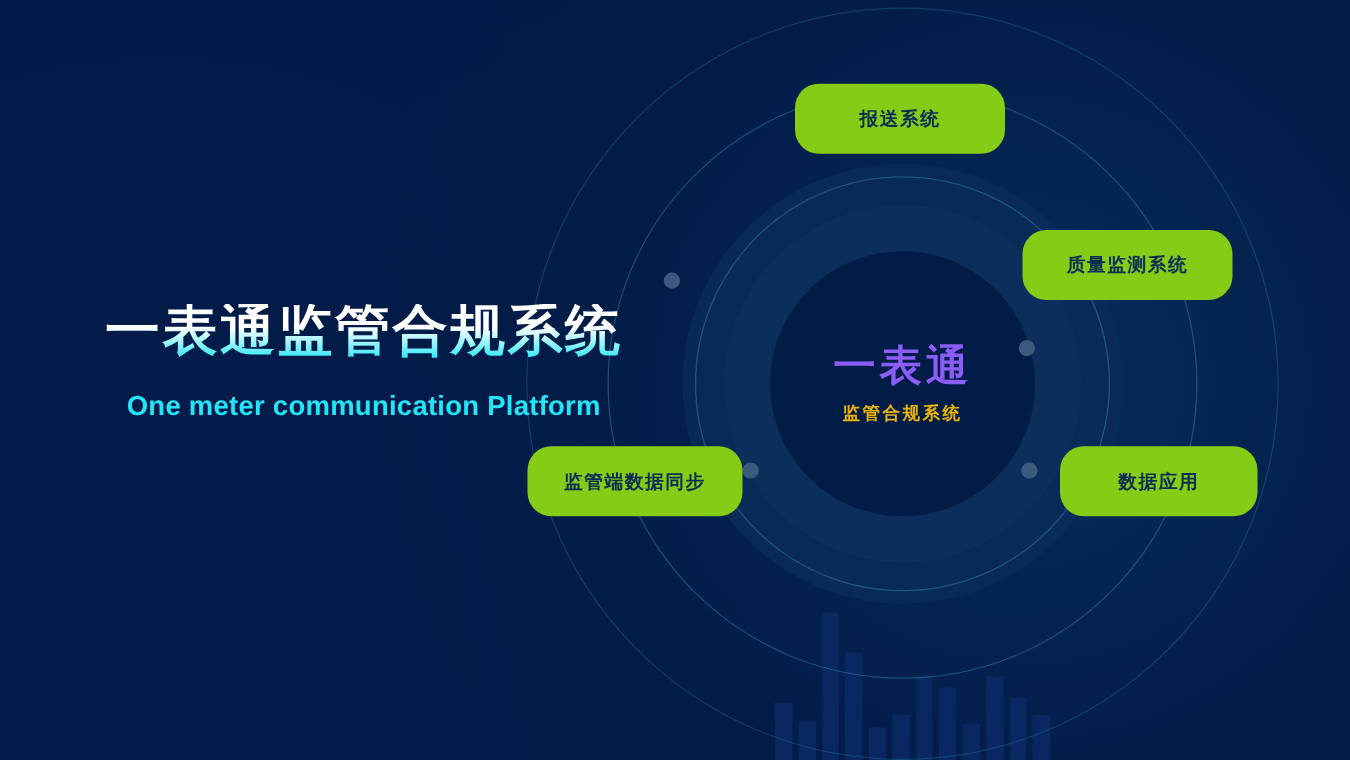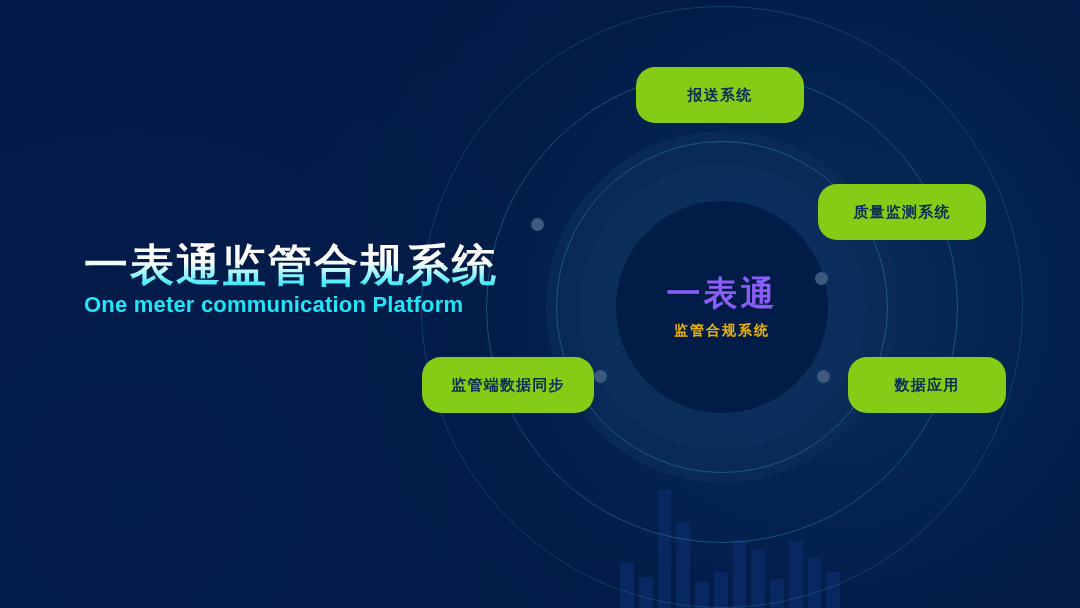--- a/index.html
+++ b/index.html
@@ -168,26 +168,27 @@
     letter-spacing: 2px;
     line-height: 1.02;
     background: linear-gradient(180deg, #ffffff 0%, #ffffff 42%, #8ef4fb 72%, #23e6f7 100%);
     -webkit-background-clip: text;
     background-clip: text;
     color: transparent;
     -webkit-text-fill-color: transparent;
     white-space: nowrap;
   }
   .title-en {
-    margin-top: 4px;
+    margin-top: 24px;
     font-size: 22px;
     font-weight: 800;
     letter-spacing: 0.2px;
     color: #22e6f7;
     white-space: nowrap;
+    text-align: center;
   }
 </style>
 </head>
 <body>
 
 <div id="stage">
 
   <div class="bg-glow"></div>
 
   <div class="barchart" id="barchart">

